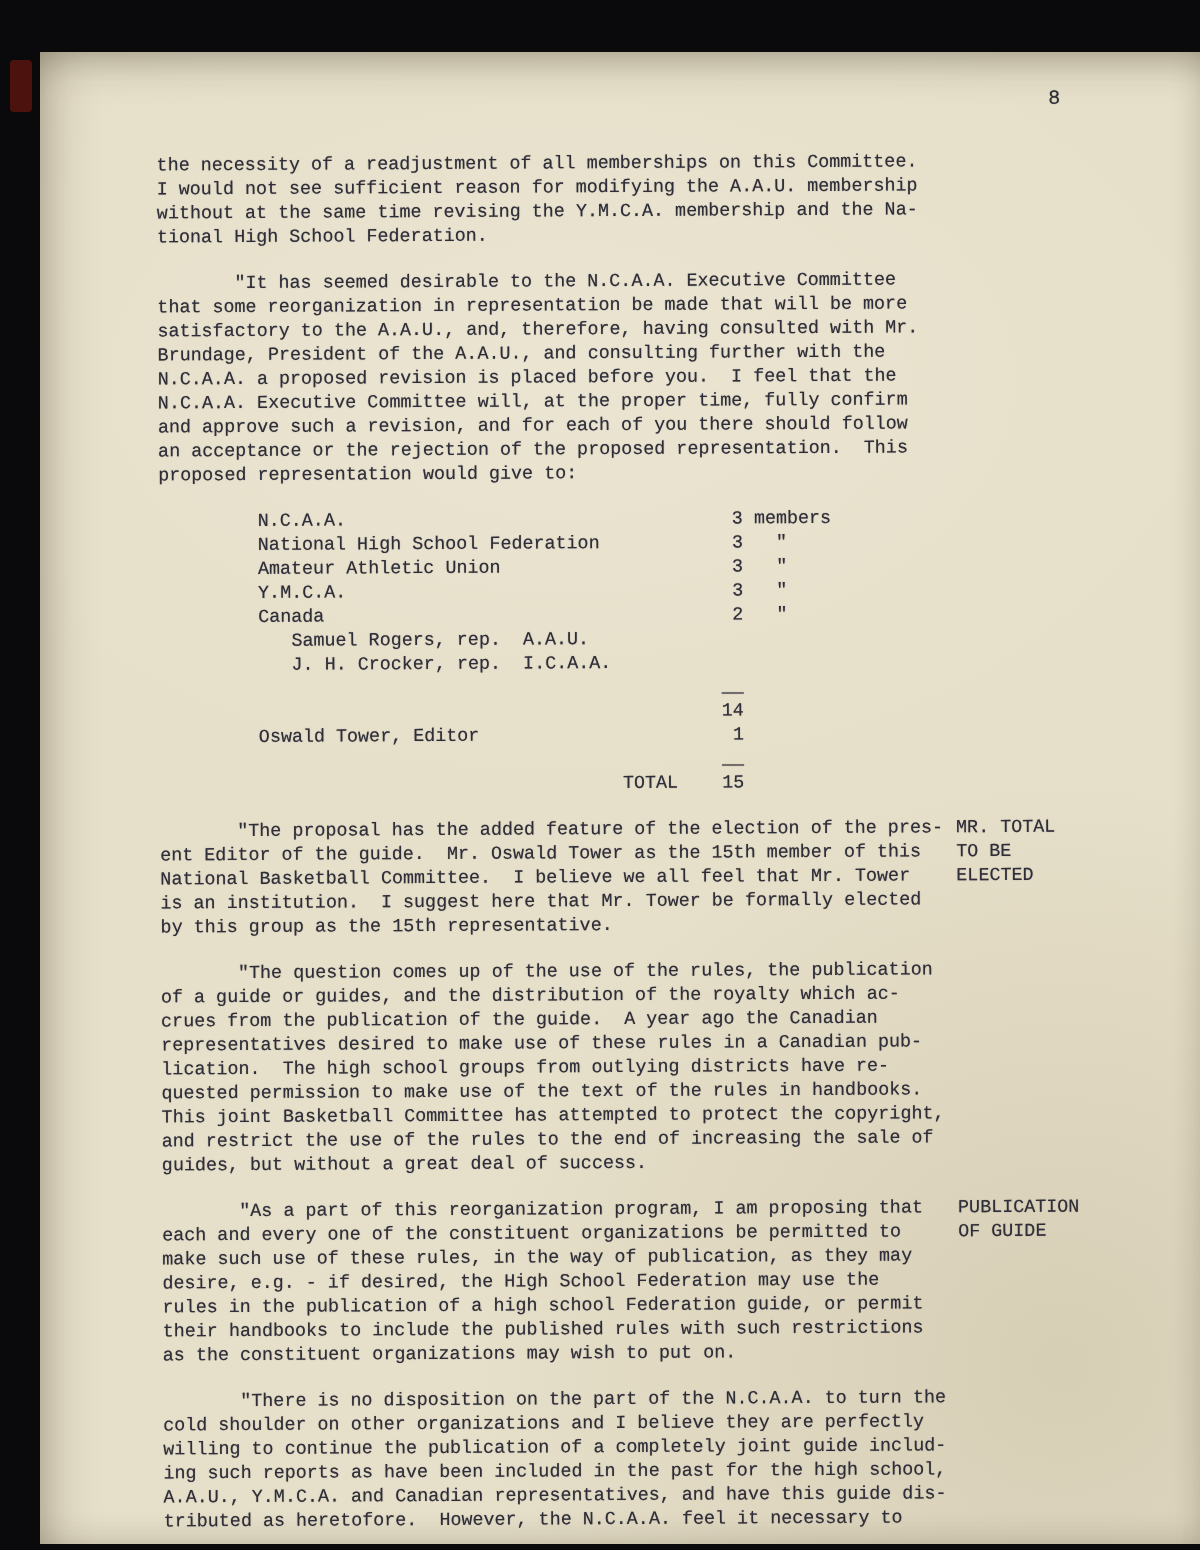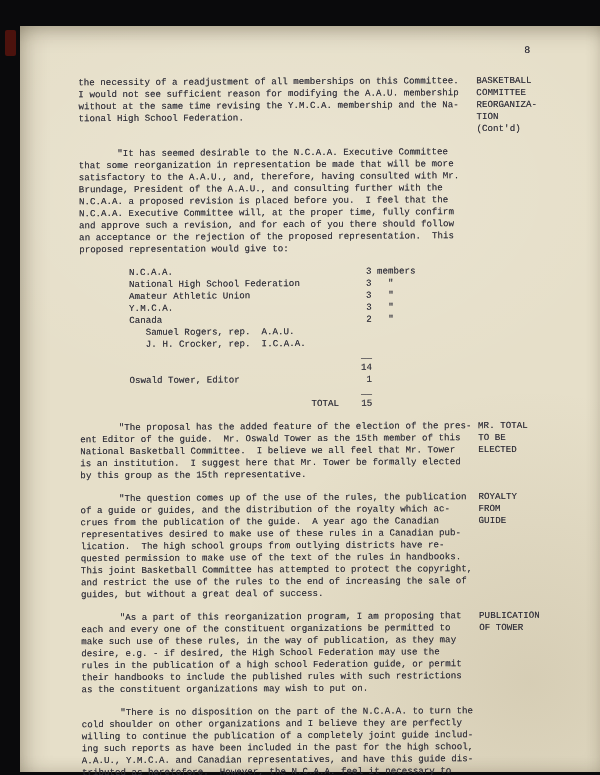--- a/index.html
+++ b/index.html
@@ -78,25 +78,20 @@
   <div class="paper">
     <div class="rotwrap">
       <div class="page-number">8</div>
       <div class="content">
 
         <div class="block">
           <pre class="body-text">the necessity of a readjustment of all memberships on this Committee.
 I would not see sufficient reason for modifying the A.A.U. membership
 without at the same time revising the Y.M.C.A. membership and the Na-
 tional High School Federation.</pre>
-          <pre class="margin-note">BASKETBALL
-COMMITTEE
-REORGANIZA-
-TION
-(Cont'd)</pre>
         </div>
 
         <div class="block">
           <pre class="body-text">       "It has seemed desirable to the N.C.A.A. Executive Committee
 that some reorganization in representation be made that will be more
 satisfactory to the A.A.U., and, therefore, having consulted with Mr.
 Brundage, President of the A.A.U., and consulting further with the
 N.C.A.A. a proposed revision is placed before you.  I feel that the
 N.C.A.A. Executive Committee will, at the proper time, fully confirm
 and approve such a revision, and for each of you there should follow
@@ -135,35 +130,32 @@
         <div class="block">
           <pre class="body-text">       "The question comes up of the use of the rules, the publication
 of a guide or guides, and the distribution of the royalty which ac-
 crues from the publication of the guide.  A year ago the Canadian
 representatives desired to make use of these rules in a Canadian pub-
 lication.  The high school groups from outlying districts have re-
 quested permission to make use of the text of the rules in handbooks.
 This joint Basketball Committee has attempted to protect the copyright,
 and restrict the use of the rules to the end of increasing the sale of
 guides, but without a great deal of success.</pre>
-          <pre class="margin-note">ROYALTY
-FROM
-GUIDE</pre>
         </div>
 
         <div class="block">
           <pre class="body-text">       "As a part of this reorganization program, I am proposing that
 each and every one of the constituent organizations be permitted to
 make such use of these rules, in the way of publication, as they may
 desire, e.g. - if desired, the High School Federation may use the
 rules in the publication of a high school Federation guide, or permit
 their handbooks to include the published rules with such restrictions
 as the constituent organizations may wish to put on.</pre>
           <pre class="margin-note">PUBLICATION
-OF TOWER</pre>
+OF GUIDE</pre>
         </div>
 
         <div class="block">
           <pre class="body-text">       "There is no disposition on the part of the N.C.A.A. to turn the
 cold shoulder on other organizations and I believe they are perfectly
 willing to continue the publication of a completely joint guide includ-
 ing such reports as have been included in the past for the high school,
 A.A.U., Y.M.C.A. and Canadian representatives, and have this guide dis-
 tributed as heretofore.  However, the N.C.A.A. feel it necessary to</pre>
           <pre class="margin-note"></pre>

